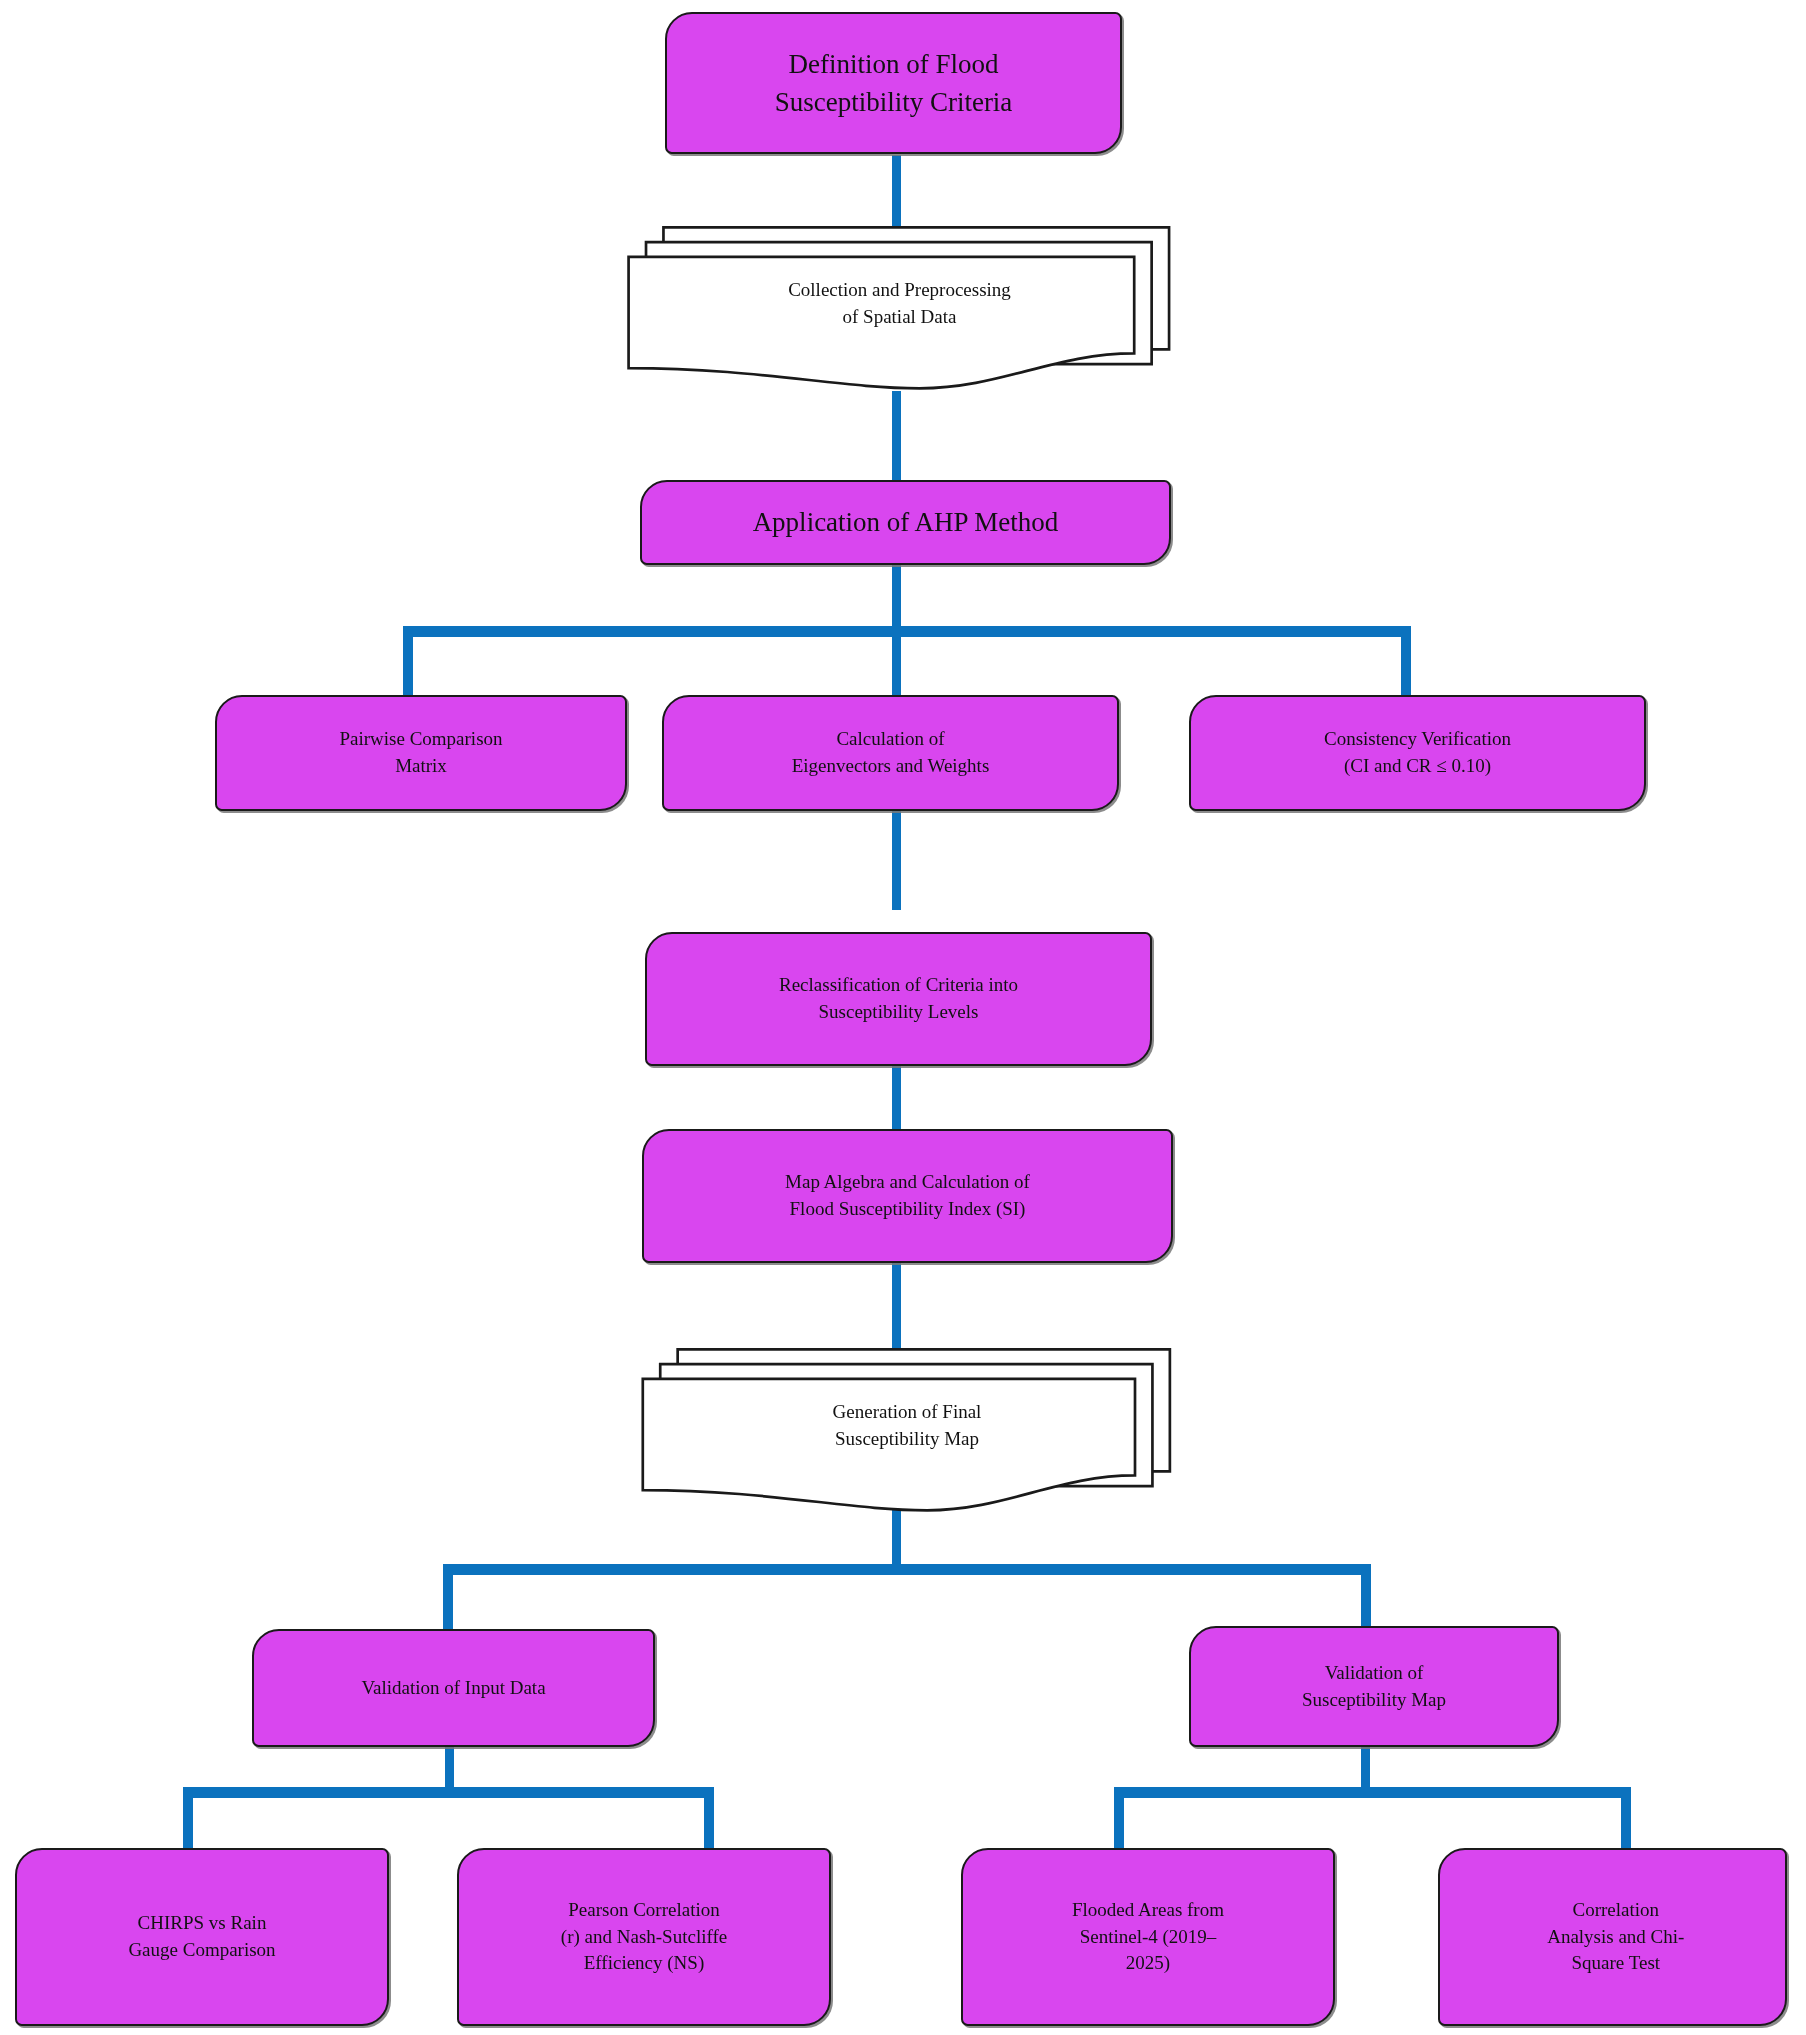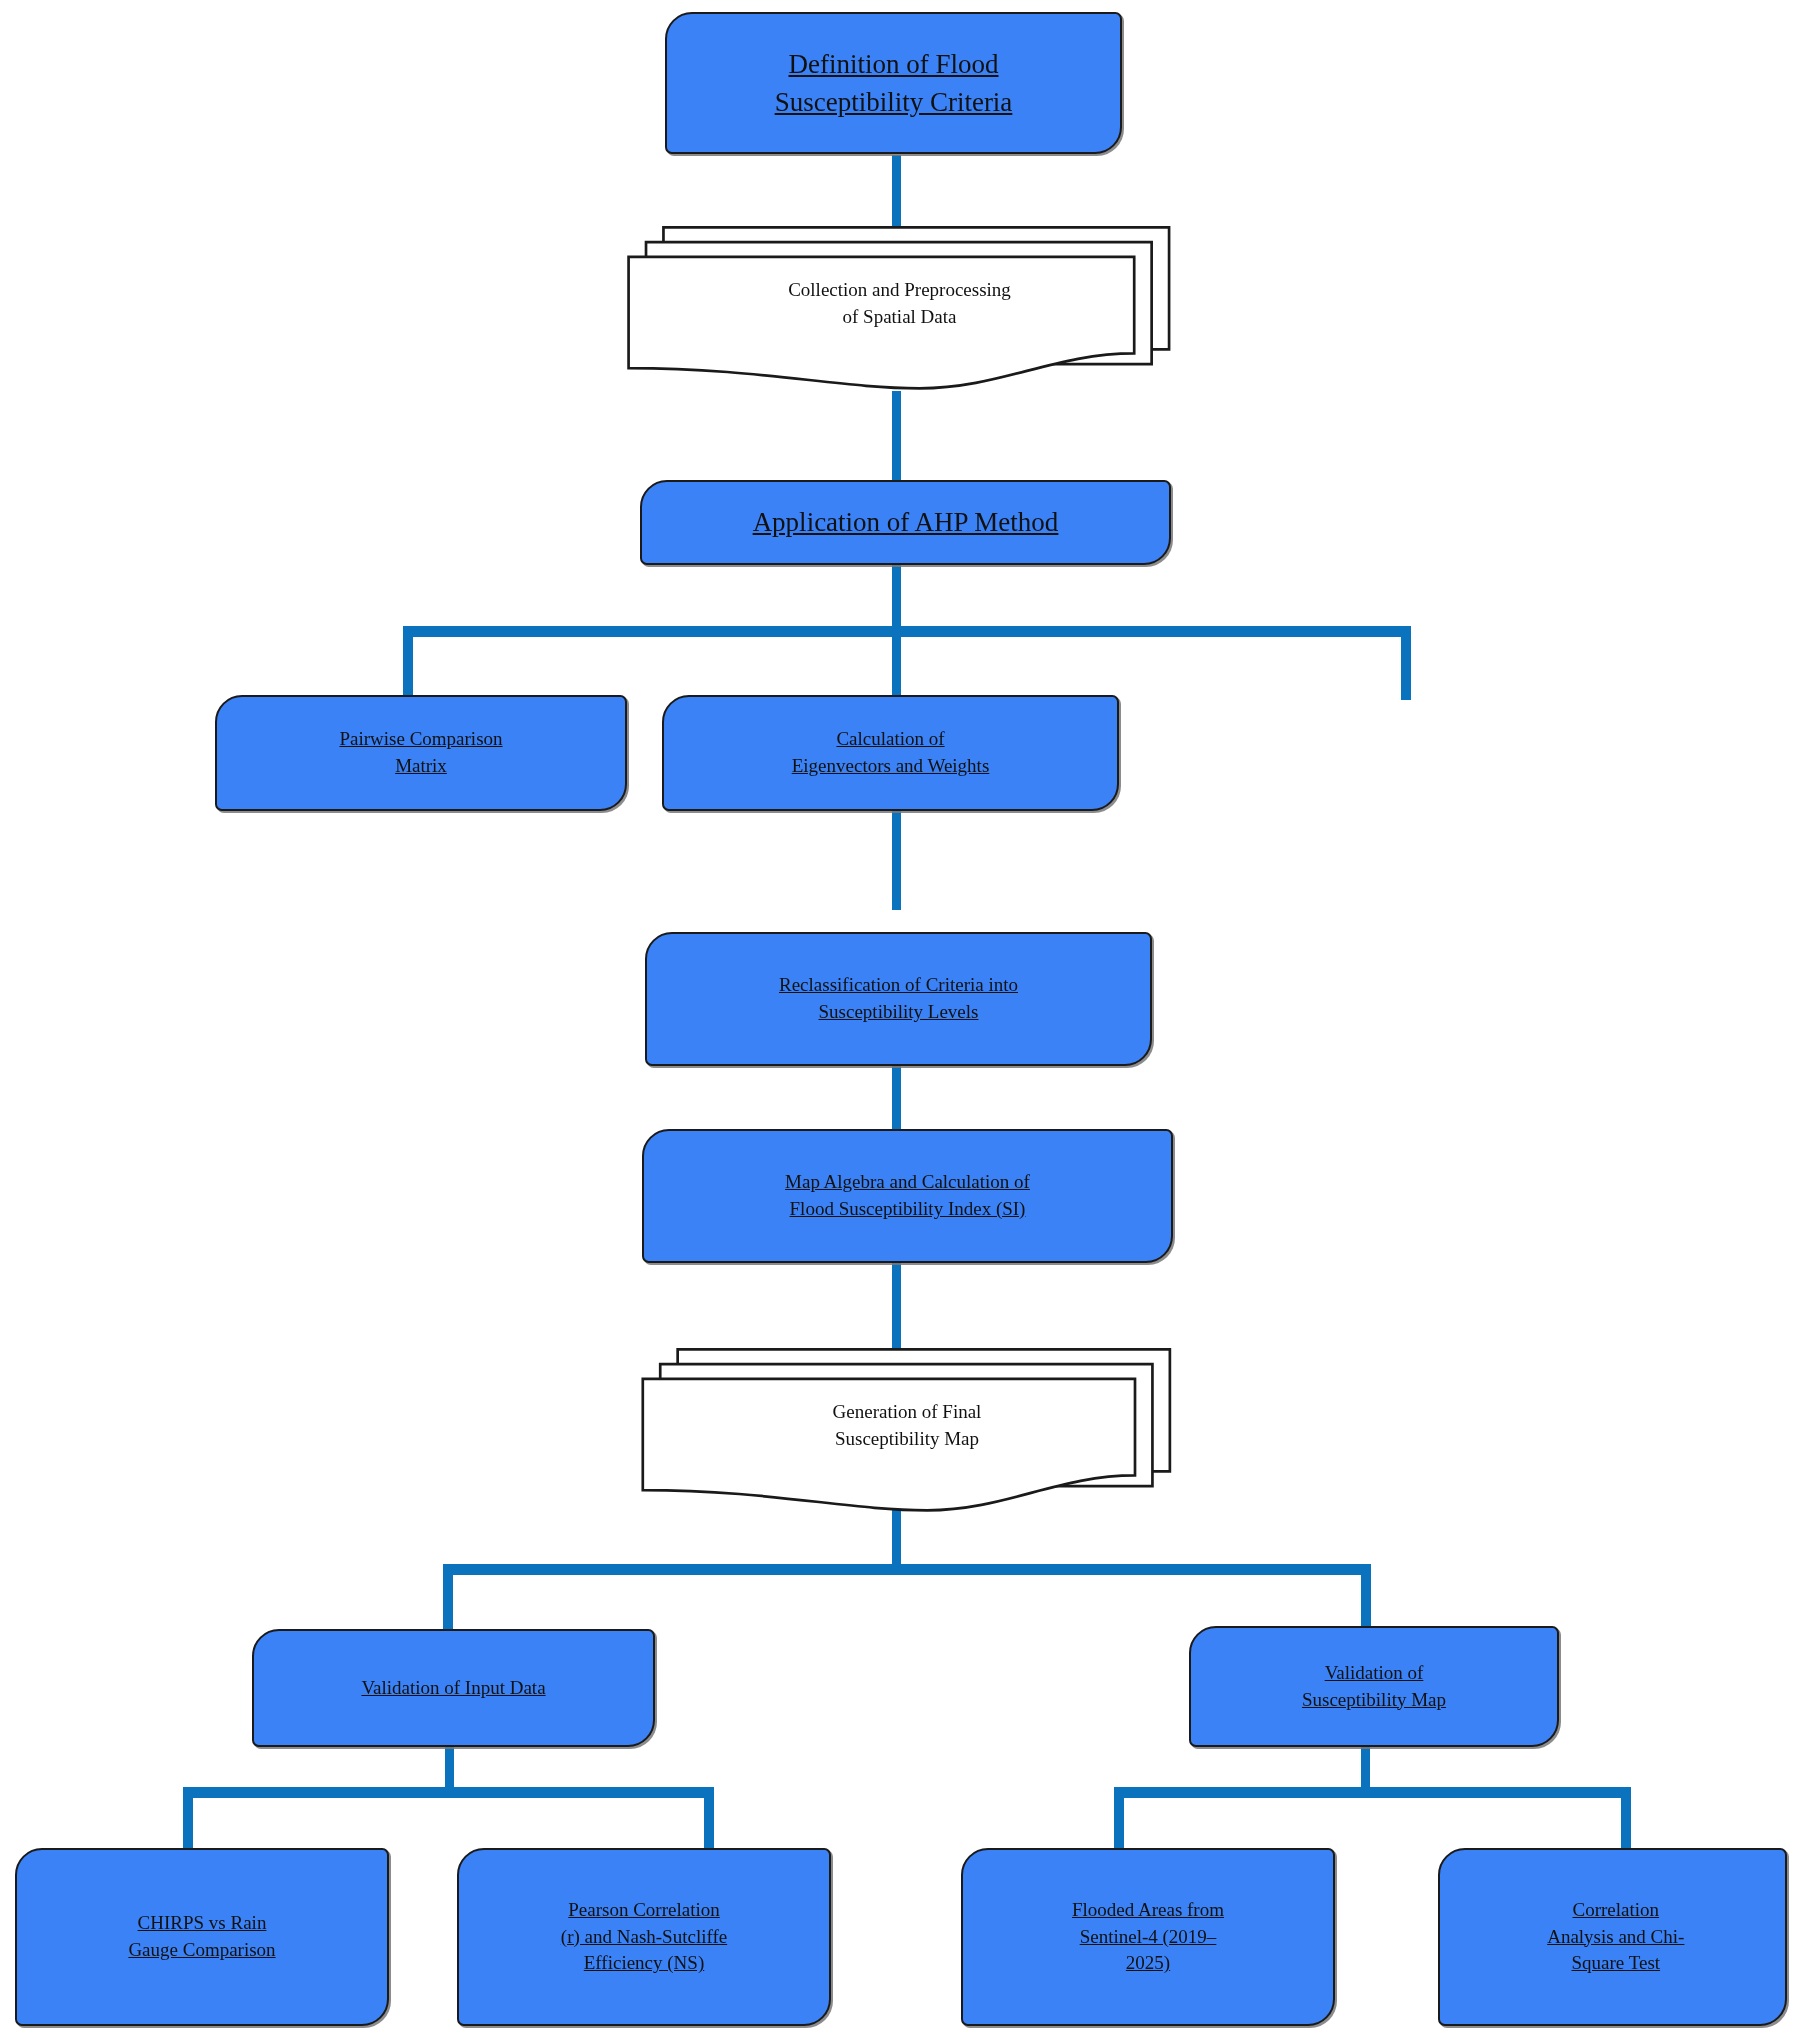--- a/index.html
+++ b/index.html
@@ -22,32 +22,31 @@
   
   .conn {
     position: absolute;
     background: #0B72BE;
   }
 
   
   .node {
     position: absolute;
     box-sizing: border-box;
-    background: #3b82f6;
+    background: #d946ef;
     border: 2px solid #1a1a1a;
     border-radius: 17.5px;
     display: flex;
     align-items: center;
     justify-content: center;
     text-align: center;
     color: #111111;
     line-height: 1.42;
     padding: 4px 9.4px;
     box-shadow: 2px 2px 0 0 rgba(120,120,120,0.85);
-    text-decoration: underline;
   }
   .node .txt {
     display: block;
     width: 100%;
     white-space: pre-line;
   }
 
   
   .docstack {
     position: absolute;
@@ -134,20 +133,24 @@
   <div class="node fs-md" style="left:215px; top:695px; width:412px; height:116px; border-radius:27px 6.7px 27px 6.7px;">
     <span class="txt">Pairwise Comparison
 Matrix</span>
   </div>
 
   <div class="node fs-md" style="left:662px; top:695px; width:457px; height:116px; border-radius:27px 6.7px 27px 6.7px;">
     <span class="txt">Calculation of
 Eigenvectors and Weights</span>
   </div>
 
+  <div class="node fs-md" style="left:1189px; top:695px; width:457px; height:116px; border-radius:27px 6.7px 27px 6.7px;">
+    <span class="txt">Consistency Verification
+(CI and CR ≤ 0.10)</span>
+  </div>
 
   <div class="node fs-md" style="left:645px; top:932px; width:507px; height:134px; border-radius:27px 6.7px 27px 6.7px;">
     <span class="txt">Reclassification of Criteria into
 Susceptibility Levels</span>
   </div>
 
   <div class="node fs-md" style="left:642px; top:1129px; width:531px; height:134px; border-radius:27px 6.7px 27px 6.7px;">
     <span class="txt">Map Algebra and Calculation of
 Flood Susceptibility Index (SI)</span>
   </div>

